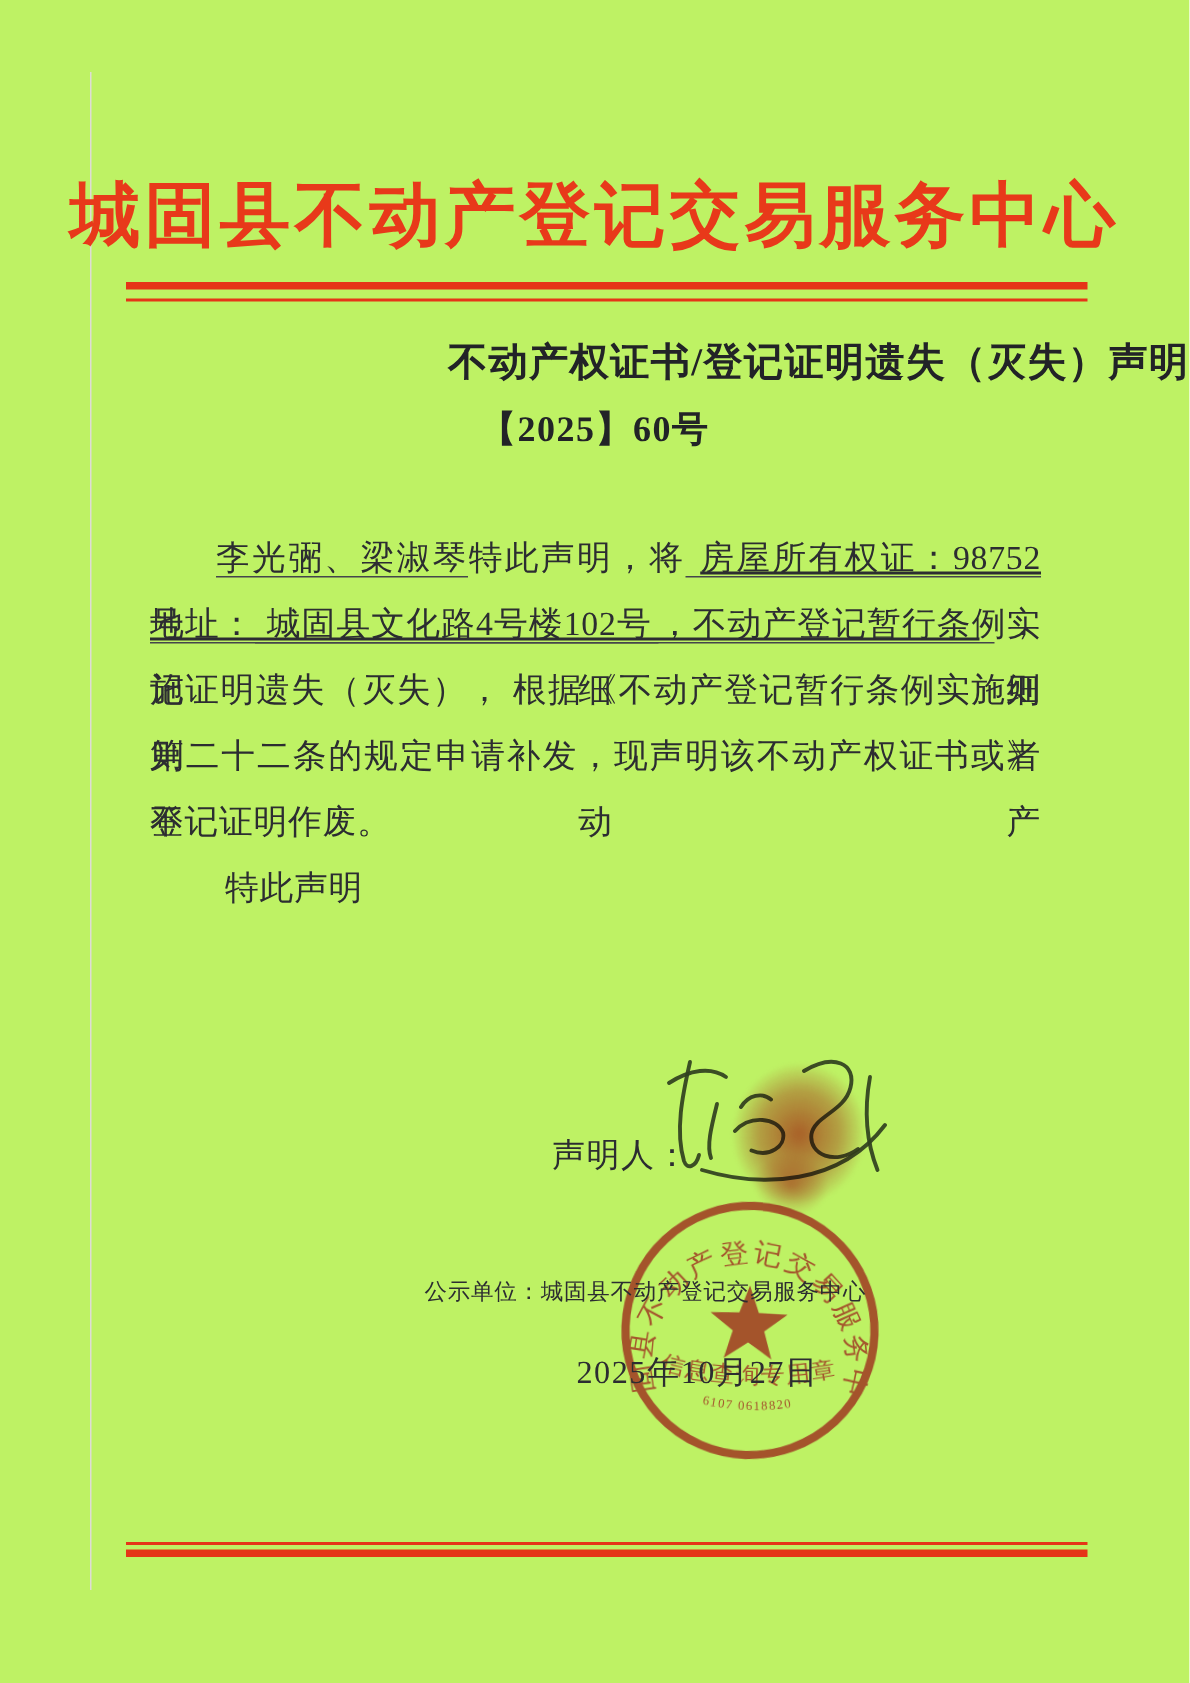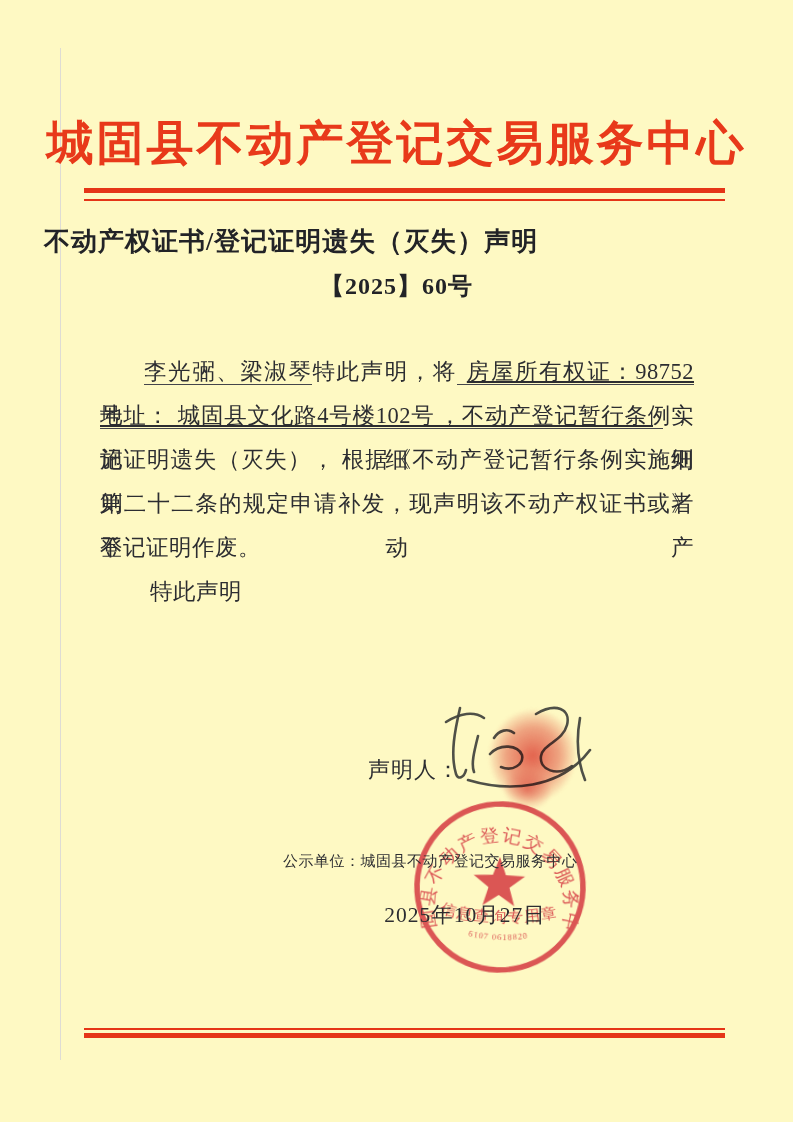--- a/index.html
+++ b/index.html
@@ -1,39 +1,39 @@
 <!DOCTYPE html>
 <html><head>
 <meta charset="utf-8">
 <style>
   * { margin:0; padding:0; box-sizing:border-box; }
   html,body { background:#ffffff; }
   body { font-family:"Liberation Serif","DejaVu Serif",serif; }
   .page {
     position:relative; width:793px; height:1122px; margin:0 auto;
-    background:#fef9c3; overflow:hidden; color:#2c2d31;
+    background:#bef264; overflow:hidden; color:#2c2d31;
   }
   .scan-edge {
     position:absolute; left:60px; top:48px; width:1px; height:1012px;
     background:#dedcd4;
   }
   
   .org-title {
     position:absolute; left:0; top:112px; width:100%;
     text-align:center; font-size:47px; font-weight:bold;
     letter-spacing:3px; color:#e8391a; white-space:nowrap;
   }
   .rule { position:absolute; left:84px; width:641px; background:#e53517; }
   .rule-thick-top { top:188px; height:5px; }
   .rule-thin-top  { top:199px; height:2px; }
   .rule-thin-bottom  { top:1028px; height:2px; }
   .rule-thick-bottom { top:1033px; height:5px; }
   
   .doc-title {
-    position:absolute; left:0; top:224px; width:100%; text-align:left;
+    position:absolute; left:0; top:224px; width:100%; text-align:right;
     font-size:26px; font-weight:600; letter-spacing:1px; color:#222327;padding-left:44px;
   }
   .doc-number {
     position:absolute; left:0; top:270px; width:100%; text-align:center;
     font-size:24px; font-weight:600; color:#222327; letter-spacing:1px;
   }
   
   .body-text {
     position:absolute; left:100px; top:350px; width:594px;
     font-size:22.5px; color:#2c2d31; letter-spacing:.5px;

